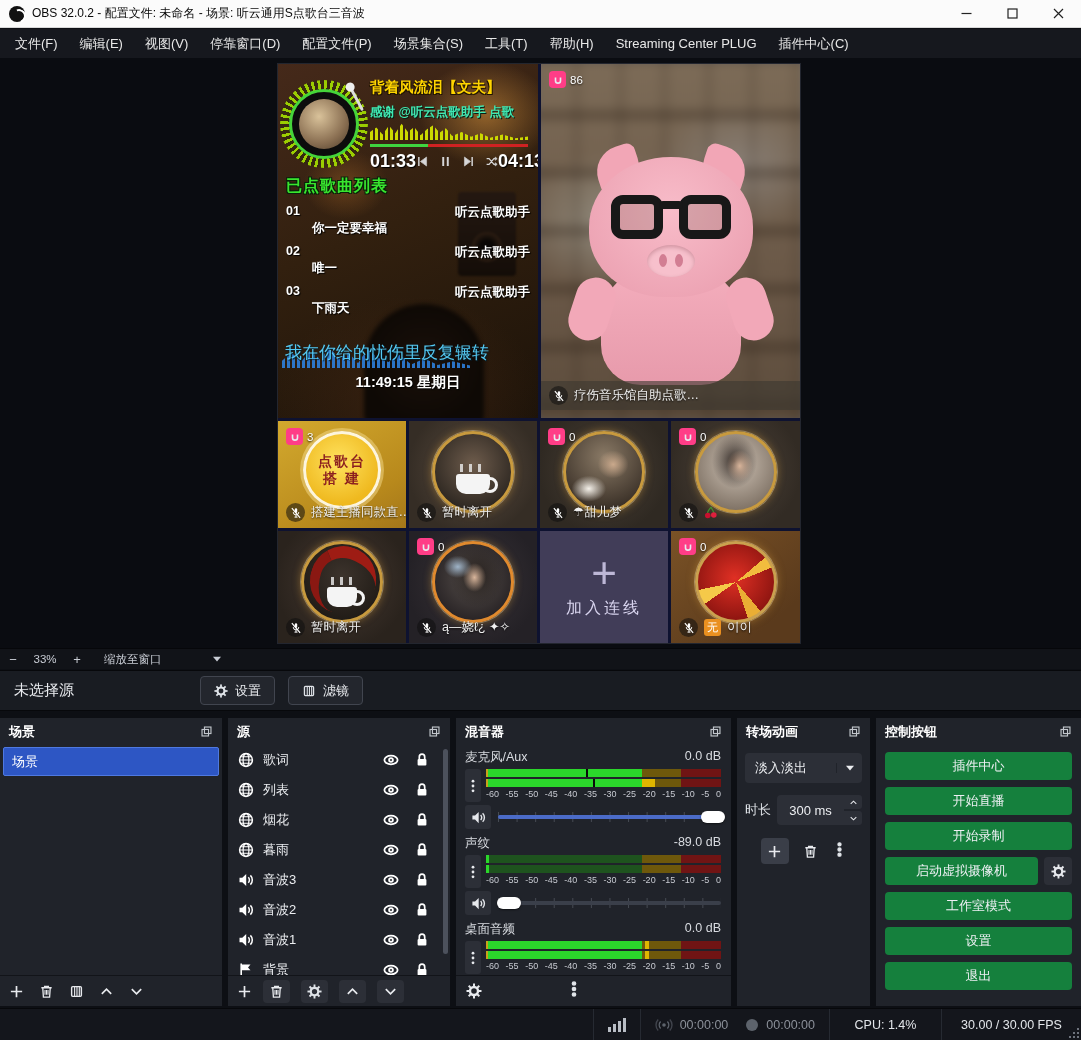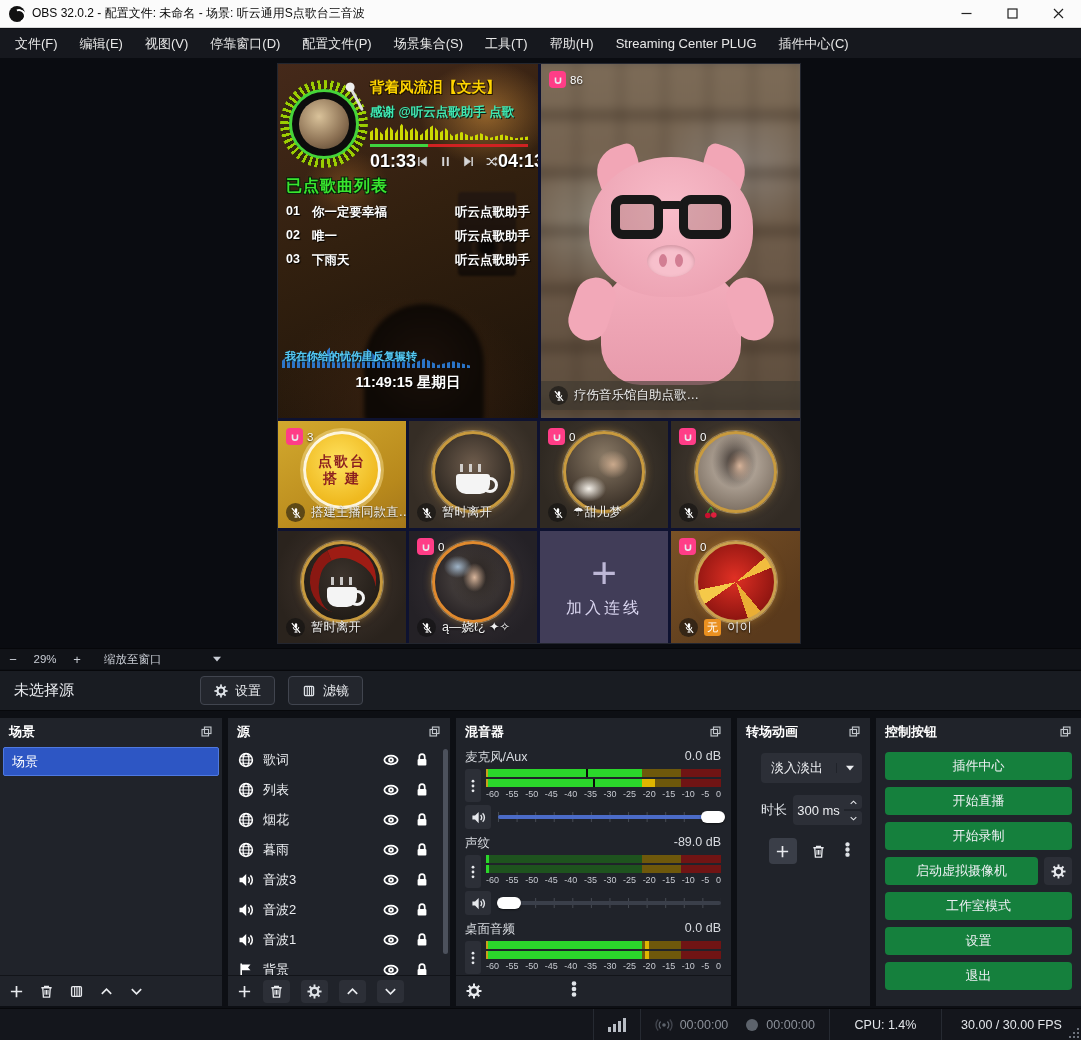--- a/index.html
+++ b/index.html
@@ -83,25 +83,25 @@
     clip-path:polygon(0 100%,0 55%,4% 30%,8% 70%,12% 20%,16% 62%,20% 10%,24% 55%,28% 28%,32% 74%,36% 40%,40% 18%,44% 60%,48% 35%,52% 78%,58% 55%,64% 82%,70% 62%,76% 88%,84% 70%,92% 90%,100% 80%,100% 100%); }
   .progress { position:absolute; left:92px; top:80px; width:158px; height:3px; background:#cf2222; }
   .progress .done { position:absolute; left:0; top:0; bottom:0; background:#3fd43f; }
   .prow { position:absolute; left:92px; top:87px; width:158px; display:flex; align-items:center; justify-content:space-between; }
   .ptime { font-size:18px; font-weight:bold; color:#fff; text-shadow:1px 1px 1px #000; }
   .pctl { display:flex; gap:10px; align-items:center; }
   .pctl svg { width:13px; height:13px; fill:#cfcfcf; stroke:#cfcfcf; opacity:.9; }
   .listhdr { position:absolute; left:8px; top:112px; font-size:16px; font-weight:bold; color:#39e52e; text-shadow:1px 1px 0 #08230a, -1px -1px 0 #08230a, 1px -1px 0 #08230a, -1px 1px 0 #08230a; letter-spacing:1px; }
   .plist { position:absolute; left:8px; top:140px; width:244px; }
   .plrow { display:flex; font-size:12.5px; font-weight:bold; color:#fff; text-shadow:1px 1px 1px #000; margin-bottom:7px; }
-  .plrow .no { width:26px; } .plrow .ti { flex:1; } .plrow .by { text-align:right; }
+  .plrow .no { width:26px; } .plrow .ti { flex:1;margin-top:16px; } .plrow .by { text-align:right; }
   .eqb { position:absolute; left:4px; bottom:50px; width:190px; height:24px;
     background:repeating-linear-gradient(90deg,#2f86e8 0 3px, rgba(0,0,0,0) 3px 5px); opacity:.85;
     clip-path:polygon(0 100%,0 70%,5% 35%,10% 75%,15% 25%,20% 65%,25% 15%,30% 60%,35% 35%,40% 80%,45% 20%,50% 55%,56% 75%,62% 45%,68% 85%,75% 60%,82% 88%,90% 72%,100% 92%,100% 100%); }
-  .lyric { position:absolute; left:7px; bottom:54px; font-size:11px; font-weight:bold; color:#55c9f2; text-shadow:1px 1px 1px #032030; white-space:nowrap; }
+  .lyric { position:absolute; left:7px; bottom:54px; font-size:17px; font-weight:normal; color:#55c9f2; text-shadow:1px 1px 1px #032030; white-space:nowrap; }
   .clock { position:absolute; left:0; right:0; bottom:26px; text-align:center; font-size:14.5px; font-weight:bold; color:#fff; text-shadow:1px 1px 1px #000; }
   
   .tile { position:absolute; overflow:hidden; }
   .avatar { position:absolute; left:50%; top:10px; transform:translateX(-50%); width:82px; height:82px; border-radius:50%; border:3px solid #c89a3e; box-shadow:0 0 0 1px rgba(255,240,200,.35), 0 0 8px rgba(220,160,60,.5); }
   .trow1 { top:357px; height:107px; } .trow2 { top:467px; height:112px; }
   .t1 { background:linear-gradient(150deg,#d3a92e,#b8891c 70%,#a3761a); }
   .t1 .bigbtn { position:absolute; left:50%; top:10px; transform:translateX(-50%); width:78px; height:78px; border-radius:50%; background:radial-gradient(circle at 45% 38%, #ffe25e, #efb91f 70%); border:3px solid rgba(255,255,255,.85); box-shadow:0 0 0 3px rgba(245,220,140,.5); display:flex; flex-direction:column; align-items:center; justify-content:center; }
   .t1 .bigbtn span { font-size:14px; font-weight:bold; color:#8c1f1f; letter-spacing:2px; line-height:1.25; }
   .t2 { background:radial-gradient(circle at 50% 45%, #5a4c3f, #352d25 75%); }
   .t3 { background:radial-gradient(circle at 50% 45%, #4a4036, #2f2922 75%); }
@@ -175,21 +175,21 @@
   .slider { position:relative; flex:1; height:16px; }
   .slider .ticks { position:absolute; left:0; right:0; top:3px; height:10px;
     background-image:linear-gradient(to right,#565b64 1px, transparent 1px); background-size:calc(100%/12) 100%; opacity:.7; }
   .slider .track { position:absolute; left:0; right:0; top:6px; height:4px; background:#3a3f4a; border-radius:2px; }
   .slider .fill { position:absolute; left:0; top:6px; height:4px; background:#4b6bc8; border-radius:2px; }
   .slider .handle { position:absolute; top:2px; width:24px; height:12px; border-radius:6px; background:#fff; transform:translateX(-12px); box-shadow:0 1px 2px rgba(0,0,0,.5); }
   .mixtb { position:absolute; left:0; right:0; bottom:0; height:31px; border-top:1px solid #121419; display:flex; align-items:center; padding-left:10px; }
   .mixtb svg { width:16px; height:16px; stroke:#dfe3e8; fill:none; stroke-width:1.5; }
   .mixtb .vdots { margin-left:84px; }
   
-  .transbody { padding:8px 8px 0 8px;margin-left:16px; }
+  .transbody { padding:8px 8px 0 8px; }
   .tselect { height:30px; background:#2c2f37; border-radius:4px; display:flex; align-items:center; font-size:13px; color:#eceef1; }
   .tselect .tv { flex:1; padding-left:10px; }
   .tselect .tc { width:26px; display:flex; justify-content:center; border-left:1px solid #20232a; }
   .tselect svg { width:10px; height:10px; fill:#cfd3da; }
   .durrow { display:flex; align-items:center; margin-top:12px; gap:6px; }
   .durlbl { font-size:13px; color:#dfe3e8; }
   .spin { flex:1; display:flex; }
   .spinval { flex:1; height:30px; background:#2c2f37; border-radius:4px 0 0 4px; display:flex; align-items:center; justify-content:center; font-size:13px; color:#eceef1; }
   .spinarrows { width:18px; display:flex; flex-direction:column; gap:2px; }
   .spinarrows div { height:14px; background:#2c2f37; border-radius:0 3px 3px 0; display:flex; align-items:center; justify-content:center; }
@@ -588,21 +588,21 @@
             </span>
             <span class="tagchip">无</span>
             <span class="captxt">이이</span>
           </div>
       </div>
     </div>
   </div>
 
   <div class="zoombar">
     <span class="zbtn">−</span>
-    <span class="zlvl">29%</span>
+    <span class="zlvl">33%</span>
     <span class="zbtn">+</span>
     <span class="zfit">缩放至窗口</span>
     <span class="zcaret">
         <svg>
           <use href="#i-caretdown"></use>
         </svg>
       </span>
   </div>
 
   <div class="propsbar">

